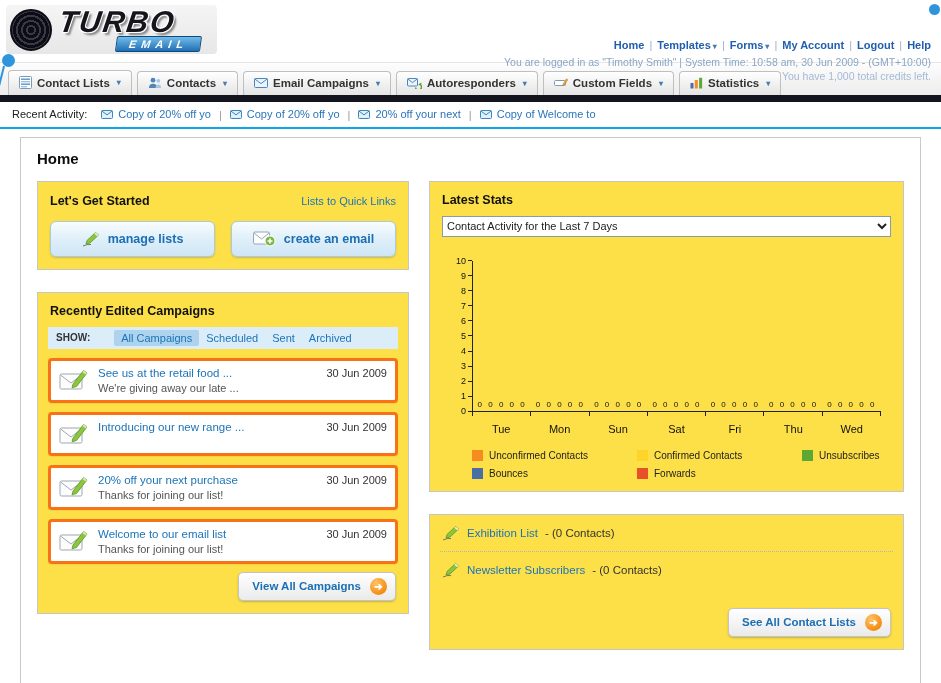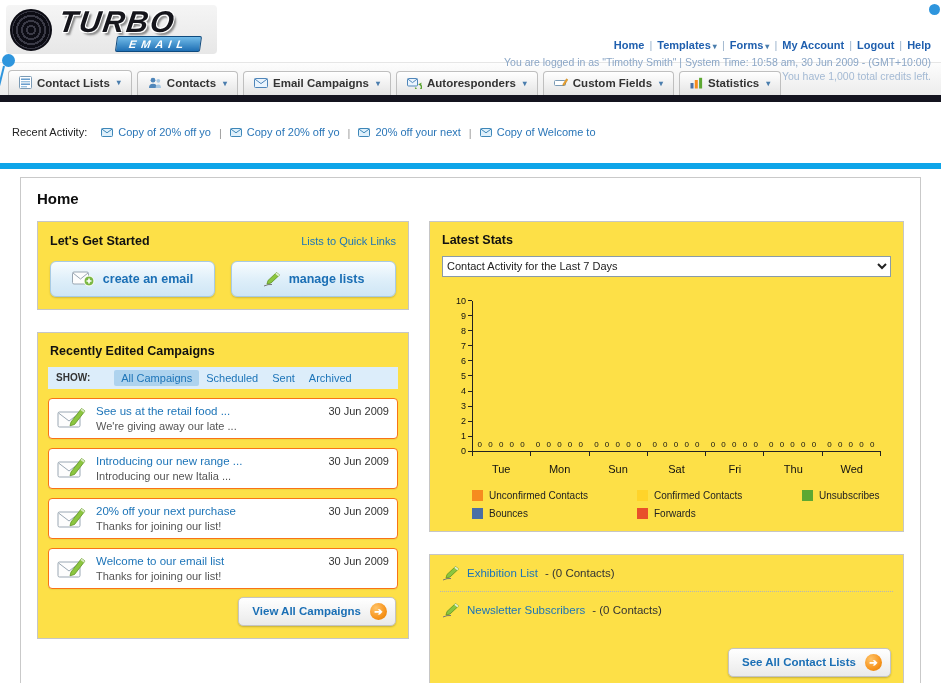--- a/index.html
+++ b/index.html
@@ -39,21 +39,21 @@
   
   .nav-bar { background:linear-gradient(#fdfdfd,#ececec); padding:7px 0 0 8px; border-top:1px solid #e6e6e6; }
   .nav-tabs { display:flex; gap:5px; align-items:flex-end; }
   .nav-tab { display:inline-flex; align-items:center; gap:5px; padding:5px 10px 6px; cursor:pointer;
     background:linear-gradient(#ffffff,#e4e4e4); border:1px solid #bfbfbf; border-bottom:none;
     border-radius:4px 4px 0 0; font-size:11.5px; font-weight:bold; color:#333; }
   .nav-icon { display:inline-flex; }
   .nav-dark-bar { height:7px; background:#14141f; }
 
   
-  .activity-bar { display:flex; align-items:center; padding:24px 12px; background:#fff; border-bottom:6px solid #0ea5e9; font-size:11px; }
+  .activity-bar { display:flex; align-items:center; padding:6px 12px; background:#fff; border-bottom:2px solid #0ea5e9; font-size:11px; }
   .activity-label { color:#222; margin-right:10px; }
   .activity-item { display:inline-flex; align-items:center; gap:5px; color:#2a76b8; margin:0 4px; }
   .act-icon { display:inline-flex; }
   #activity-items .sep { color:#999; margin:0 4px; }
 
   
   .main-box { margin:8px 20px 0 20px; border:1px solid #c9c9c9; background:#fff; padding:10px 16px 20px; min-height:524px; }
   .page-title { font-size:15px; font-weight:bold; color:#0d0d0d; margin:2px 0 14px; }
   .columns { display:flex; gap:20px; align-items:flex-start; }
   .col-left { width:372px; flex:none; }
@@ -73,21 +73,21 @@
     background:linear-gradient(#f8fcfe,#ddeef9 55%,#cfe6f5); border:1px solid #a8cbe4; border-radius:6px;
     color:#1b6fb5; font-weight:bold; font-size:12.5px; font-family:inherit; box-shadow:0 1px 2px rgba(0,0,0,.18); cursor:pointer; }
   .big-btn .icon { display:inline-flex; }
 
   
   .show-bar { background:#dcedfa; margin:0 10px; padding:5px 8px; font-size:11px; display:flex; align-items:center; gap:8px; }
   .show-label { font-weight:bold; color:#333; font-size:10px; }
   .filter { color:#1c74b8; padding:2px 7px; cursor:pointer; }
   .filter.active { background:#aed3ee; border-radius:2px;margin-left:16px; }
   .campaign-list { padding:9px 10px 2px; display:flex; flex-direction:column; gap:9px; }
-  .campaign-row { border:1px solid #f97316; border-radius:4px; padding:6px 8px; display:flex; gap:9px;
+  .campaign-row { border:3px solid #f97316; border-radius:4px; padding:6px 8px; display:flex; gap:9px;
     background:#fff; box-shadow:0 1px 1px rgba(0,0,0,.06);justify-content:flex-end; }
   .camp-icon { display:inline-flex; flex:none; }
   .camp-text { flex:1; min-width:0; }
   .camp-title { font-size:11.5px; color:#1c74b8; display:block; }
   .camp-sub { font-size:11px; color:#555; margin-top:3px; }
   .camp-date { font-size:11px; color:#333; white-space:nowrap; align-self:flex-start; }
   .pill-btn { display:inline-flex; align-items:center; gap:9px; padding:5px 8px 5px 13px; cursor:pointer;
     background:linear-gradient(#ffffff,#eaeaea); border:1px solid #c4c4c4; border-radius:5px;
     color:#1b6fb5; font-weight:bold; font-size:11.5px; font-family:inherit; box-shadow:0 1px 2px rgba(0,0,0,.22); }
   .arrow-circle { width:17px; height:17px; border-radius:50%; color:#fff; font-size:10px; line-height:17px; text-align:center;
@@ -259,38 +259,38 @@
 
     <div class="col-left">
       <div class="panel gs-panel">
         <div class="gs-head">
           <span class="panel-title">Let's Get Started</span>
           <a class="link sm">Lists to Quick Links</a>
         </div>
         <div class="gs-buttons">
           <button class="big-btn">
             <span class="icon">
+                <svg width="18" height="16" viewBox="0 0 18 16">
+                  <path d="M1 15 Q5 13 9 13.5" fill="none" stroke="#777" stroke-width="1"></path>
+                  <path d="M4 13 L5 9.5 L13.5 1.5 L16.5 4 L8 12 L4 13 Z" fill="#8cc63f" stroke="#5e9421" stroke-width="0.8"></path>
+                  <path d="M13.5 1.5 L16.5 4 L15.3 5.3 L12.3 2.8 Z" fill="#e6f2d5"></path>
+                </svg>
+              </span>
+            <span>manage lists</span>
+          </button>
+          <button class="big-btn">
+            <span class="icon">
                 <svg width="23" height="16" viewBox="0 0 23 16">
                   <rect x="0.5" y="1" width="16" height="12" rx="1.5" fill="#fdfdfd" stroke="#9aa7b3"></rect>
                   <path d="M1 2 L8.5 8 L16 2" fill="none" stroke="#9aa7b3"></path>
                   <circle cx="17" cy="10" r="5" fill="#7ab843" stroke="#fff"></circle>
                   <path d="M17 7.5 V12.5 M14.5 10 H19.5" stroke="#fff" stroke-width="1.6"></path>
                 </svg>
               </span>
             <span>create an email</span>
-          </button>
-          <button class="big-btn">
-            <span class="icon">
-                <svg width="18" height="16" viewBox="0 0 18 16">
-                  <path d="M1 15 Q5 13 9 13.5" fill="none" stroke="#777" stroke-width="1"></path>
-                  <path d="M4 13 L5 9.5 L13.5 1.5 L16.5 4 L8 12 L4 13 Z" fill="#8cc63f" stroke="#5e9421" stroke-width="0.8"></path>
-                  <path d="M13.5 1.5 L16.5 4 L15.3 5.3 L12.3 2.8 Z" fill="#e6f2d5"></path>
-                </svg>
-              </span>
-            <span>manage lists</span>
           </button>
         </div>
       </div>
 
       <div class="panel">
         <div class="panel-head">
           <span class="panel-title">Recently Edited Campaigns</span>
         </div>
         <div class="show-bar">
           <span class="show-label">SHOW:</span>
@@ -316,21 +316,20 @@
               <span class="camp-icon">
                 <svg width="30" height="26" viewBox="0 0 30 26">
                   <rect x="1" y="7" width="22" height="15" rx="1.5" fill="#fdfdfd" stroke="#9aa7b3"></rect>
                   <path d="M1.5 8 L12 16 L22.5 8" fill="none" stroke="#9aa7b3"></path>
                   <path d="M14 17 L24.5 3.5 L28 6 L17.5 19.5 L13 20.8 Z" fill="#8cc63f" stroke="#5e9421" stroke-width="0.8"></path>
                   <path d="M24.5 3.5 L28 6 L26.8 7.6 L23.4 5.1 Z" fill="#d7e9c0"></path>
                 </svg>
               </span>
               <div class="camp-text">
                 <a class="camp-title">Introducing our new range ...</a>
-                <div class="camp-sub">Introducing our new Italia ...</div>
               </div>
               <div class="camp-date">30 Jun 2009</div>
             </div>
             <div class="campaign-row">
               <span class="camp-icon">
                 <svg width="30" height="26" viewBox="0 0 30 26">
                   <rect x="1" y="7" width="22" height="15" rx="1.5" fill="#fdfdfd" stroke="#9aa7b3"></rect>
                   <path d="M1.5 8 L12 16 L22.5 8" fill="none" stroke="#9aa7b3"></path>
                   <path d="M14 17 L24.5 3.5 L28 6 L17.5 19.5 L13 20.8 Z" fill="#8cc63f" stroke="#5e9421" stroke-width="0.8"></path>
                   <path d="M24.5 3.5 L28 6 L26.8 7.6 L23.4 5.1 Z" fill="#d7e9c0"></path>

